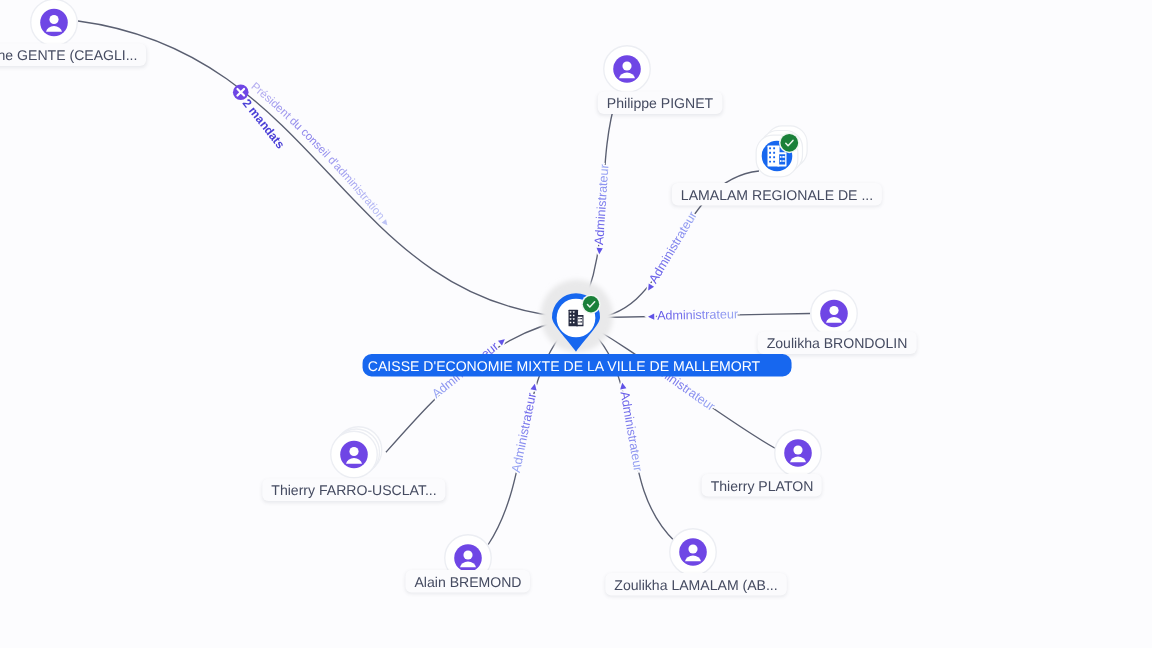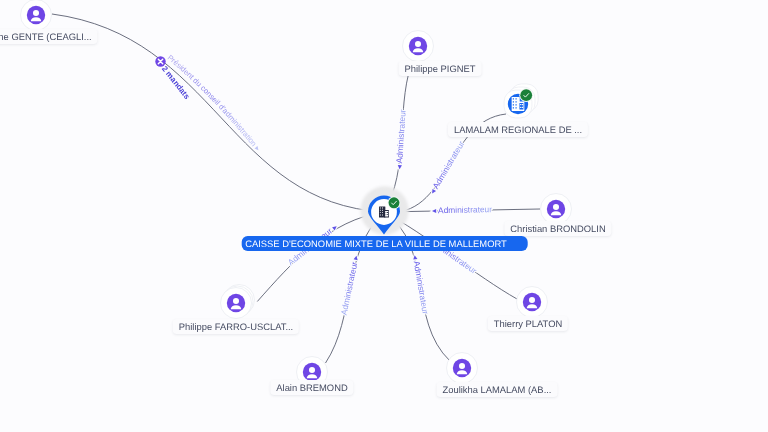--- a/index.html
+++ b/index.html
@@ -180,20 +180,20 @@
         <text x="450.7776184082031" y="255.05685424804688" font-size="8.4" font-family="&quot;Liberation Sans&quot;,sans-serif" text-anchor="middle" dominant-baseline="middle" transform="rotate(35.00 450.78 255.06)" fill="url(#lg4)" stroke="#fcfcfe" stroke-width="2.2" paint-order="stroke">◂ Administrateur</text>
         <text x="419.92205810546875" y="284.65496826171875" font-size="8.4" font-family="&quot;Liberation Sans&quot;,sans-serif" text-anchor="middle" dominant-baseline="middle" transform="rotate(80.16 419.92 284.65)" fill="url(#lg5)" stroke="#fcfcfe" stroke-width="2.2" paint-order="stroke">◂ Administrateur</text>
         <text x="350.412841796875" y="285.3614501953125" font-size="8.4" font-family="&quot;Liberation Sans&quot;,sans-serif" text-anchor="middle" dominant-baseline="middle" transform="rotate(-78.32 350.41 285.36)" fill="url(#lg6)" stroke="#fcfcfe" stroke-width="2.2" paint-order="stroke">Administrateur ▸</text>
         <text x="312.9892883300781" y="245.12643432617188" font-size="8.4" font-family="&quot;Liberation Sans&quot;,sans-serif" text-anchor="middle" dominant-baseline="middle" transform="rotate(-38.86 312.99 245.13)" fill="url(#lg7)" stroke="#fcfcfe" stroke-width="2.2" paint-order="stroke">Administrateur ▸</text>
       </g>
     </svg>
   <div id="labels">
       <div class="lbl" style="left: 45px; top: 29px;">ne GENTE (CEAGLI...</div>
       <div class="lbl" style="left: 440px; top: 61px;">Philippe PIGNET</div>
       <div class="lbl" style="left: 518px; top: 122px;">LAMALAM REGIONALE DE ...</div>
-      <div class="lbl" style="left: 558px; top: 221px;">Christian BRONDOLIN</div>
-      <div class="lbl" style="left: 528px; top: 316px;">Thierry PLATON</div>
-      <div class="lbl" style="left: 464px; top: 382px; margin-left: 33px;">Zoulikha LAMALAM (AB...</div>
+      <div class="lbl" style="left: 558px; top: 221px;">Zoulikha BRONDOLIN</div>
+      <div class="lbl" style="left: 508px; top: 316px;">Thierry PLATON</div>
+      <div class="lbl" style="left: 464px; top: 382px;">Zoulikha LAMALAM (AB...</div>
       <div class="lbl" style="left: 312px; top: 380px;">Alain BREMOND</div>
-      <div class="lbl" style="left: 236px; top: 319px;">Philippe FARRO-USCLAT...</div>
+      <div class="lbl" style="left: 236px; top: 319px;">Thierry FARRO-USCLAT...</div>
       <div class="lbl sel" style="left: 384.5px; top: 236px;">CAISSE D'ECONOMIE MIXTE DE LA VILLE DE MALLEMORT</div>
     </div>
 </div>
 
 </body></html>

